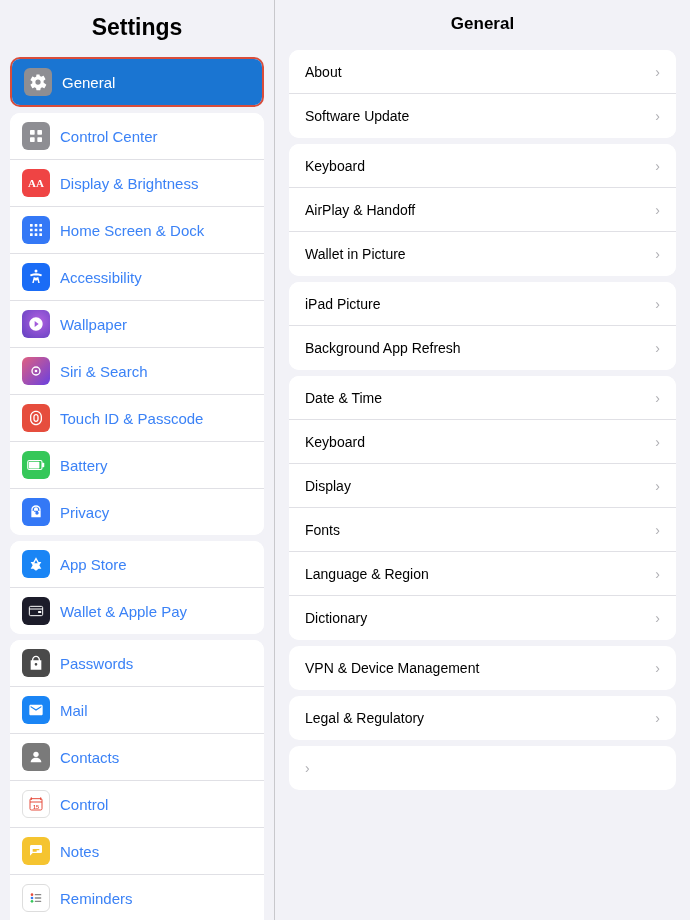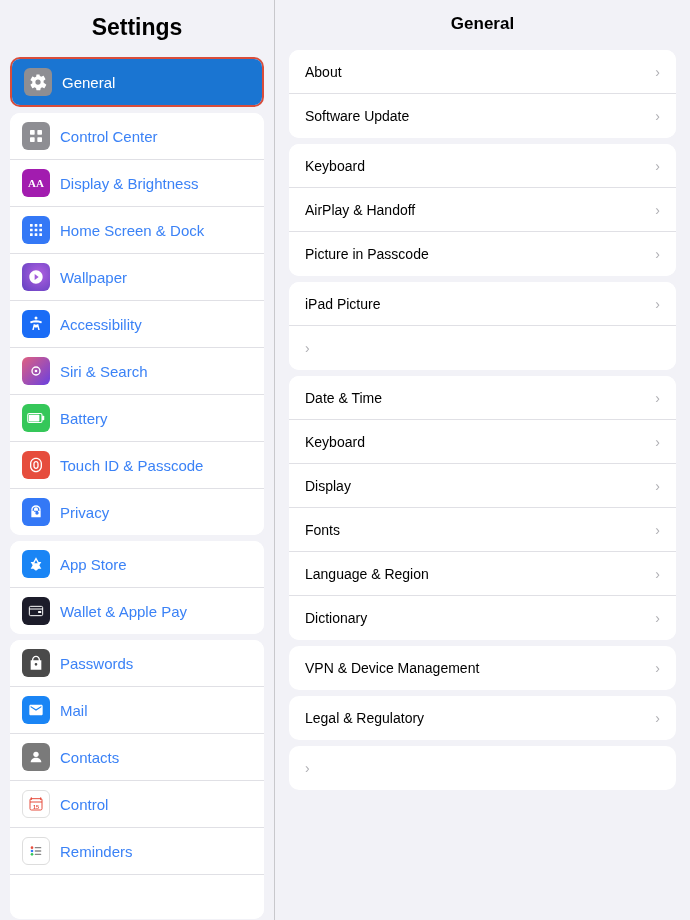--- a/index.html
+++ b/index.html
@@ -151,83 +151,83 @@
           <svg width="16" height="16" viewBox="0 0 24 24" fill="white">
               <rect x="3" y="3" width="7" height="7" rx="1"></rect>
               <rect x="14" y="3" width="7" height="7" rx="1"></rect>
               <rect x="3" y="14" width="7" height="7" rx="1"></rect>
               <rect x="14" y="14" width="7" height="7" rx="1"></rect>
             </svg>
         </div>
         <span class="item-label">Control Center</span>
       </div>
       <div class="sidebar-item">
-        <div class="icon-wrap ic-display" style="background:#a21caf; font-size:11px; font-weight:700; color:white; font-family:serif;">AA</div>
+        <div class="icon-wrap ic-display" style="background:#ef4444; font-size:11px; font-weight:700; color:white; font-family:serif;">AA</div>
         <span class="item-label">Display &amp; Brightness</span>
       </div>
       <div class="sidebar-item">
         <div class="icon-wrap" style="background:#3478f6;">
           <svg width="16" height="16" viewBox="0 0 24 24" fill="white">
               <rect x="3" y="3" width="4" height="4" rx="0.5"></rect>
               <rect x="10" y="3" width="4" height="4" rx="0.5"></rect>
               <rect x="17" y="3" width="4" height="4" rx="0.5"></rect>
               <rect x="3" y="10" width="4" height="4" rx="0.5"></rect>
               <rect x="10" y="10" width="4" height="4" rx="0.5"></rect>
               <rect x="17" y="10" width="4" height="4" rx="0.5"></rect>
               <rect x="3" y="17" width="4" height="4" rx="0.5"></rect>
               <rect x="10" y="17" width="4" height="4" rx="0.5"></rect>
               <rect x="17" y="17" width="4" height="4" rx="0.5"></rect>
             </svg>
         </div>
         <span class="item-label">Home Screen &amp; Dock</span>
       </div>
       <div class="sidebar-item">
-        <div class="icon-wrap" style="background: radial-gradient(circle at 60% 40%, #b060e0, #6040c0);">
-          <svg width="16" height="16" viewBox="0 0 24 24" fill="white">
-              <path d="M12 2C6.48 2 2 6.48 2 12s4.48 10 10 10 10-4.48 10-10S17.52 2 12 2zm-2 14.5v-9l6 4.5-6 4.5z"></path>
-            </svg>
-        </div>
-        <span class="item-label">Wallpaper</span>
-      </div>
-      <div class="sidebar-item">
         <div class="icon-wrap" style="background:#1a6cf6;">
           <svg width="18" height="18" viewBox="0 0 24 24" fill="white">
               <circle cx="12" cy="4" r="2"></circle>
               <path d="M12 7c-5 0-8 2-8 2l1 2s2-1 7-1 7 1 7 1l1-2s-3-2-8-2zm-3 5l-2 8h2l1-4 2 1 2-1 1 4h2l-2-8-3 1-3-1z"></path>
             </svg>
         </div>
         <span class="item-label">Accessibility</span>
       </div>
       <div class="sidebar-item">
+        <div class="icon-wrap" style="background: radial-gradient(circle at 60% 40%, #b060e0, #6040c0);">
+          <svg width="16" height="16" viewBox="0 0 24 24" fill="white">
+              <path d="M12 2C6.48 2 2 6.48 2 12s4.48 10 10 10 10-4.48 10-10S17.52 2 12 2zm-2 14.5v-9l6 4.5-6 4.5z"></path>
+            </svg>
+        </div>
+        <span class="item-label">Wallpaper</span>
+      </div>
+      <div class="sidebar-item">
         <div class="icon-wrap" style="background: linear-gradient(135deg, #e06080, #6a40e0);">
           <svg width="16" height="16" viewBox="0 0 24 24" fill="white">
               <circle cx="12" cy="12" r="6" fill="none" stroke="white" stroke-width="2"></circle>
               <circle cx="12" cy="12" r="2"></circle>
             </svg>
         </div>
         <span class="item-label">Siri &amp; Search</span>
+      </div>
+      <div class="sidebar-item">
+        <div class="icon-wrap" style="background:#e64d3d;">
+          <svg width="16" height="16" viewBox="0 0 24 24" fill="white">
+              <path d="M12 1C7 1 3 5 3 10v4c0 5 4 9 9 9s9-4 9-9v-4c0-5-4-9-9-9zm0 2c3.9 0 7 3.1 7 7v4c0 3.9-3.1 7-7 7s-7-3.1-7-7v-4c0-3.9 3.1-7 7-7z"></path>
+              <path d="M12 6c-2.2 0-4 1.8-4 4v4c0 2.2 1.8 4 4 4s4-1.8 4-4v-4c0-2.2-1.8-4-4-4zm0 2c1.1 0 2 .9 2 2v4c0 1.1-.9 2-2 2s-2-.9-2-2v-4c0-1.1.9-2 2-2z"></path>
+            </svg>
+        </div>
+        <span class="item-label">Touch ID &amp; Passcode</span>
       </div>
       <div class="sidebar-item">
         <div class="icon-wrap" style="background:#35c759;">
           <svg width="18" height="14" viewBox="0 0 24 14" fill="white">
               <rect x="1" y="1" width="19" height="12" rx="2" fill="none" stroke="white" stroke-width="1.5"></rect>
               <rect x="20" y="4" width="3" height="6" rx="1" fill="white"></rect>
               <rect x="2.5" y="2.5" width="14" height="9" rx="1" fill="white"></rect>
             </svg>
         </div>
         <span class="item-label">Battery</span>
-      </div>
-      <div class="sidebar-item">
-        <div class="icon-wrap" style="background:#e64d3d;">
-          <svg width="16" height="16" viewBox="0 0 24 24" fill="white">
-              <path d="M12 1C7 1 3 5 3 10v4c0 5 4 9 9 9s9-4 9-9v-4c0-5-4-9-9-9zm0 2c3.9 0 7 3.1 7 7v4c0 3.9-3.1 7-7 7s-7-3.1-7-7v-4c0-3.9 3.1-7 7-7z"></path>
-              <path d="M12 6c-2.2 0-4 1.8-4 4v4c0 2.2 1.8 4 4 4s4-1.8 4-4v-4c0-2.2-1.8-4-4-4zm0 2c1.1 0 2 .9 2 2v4c0 1.1-.9 2-2 2s-2-.9-2-2v-4c0-1.1.9-2 2-2z"></path>
-            </svg>
-        </div>
-        <span class="item-label">Touch ID &amp; Passcode</span>
       </div>
       <div class="sidebar-item">
         <div class="icon-wrap" style="background:#3478f6;">
           <svg width="16" height="16" viewBox="0 0 24 24" fill="white">
               <path d="M9 11.5V8.5C9 6.3 10.3 5 12 5s3 1.3 3 3.5V11.5c.6.4 1 1.1 1 1.9 0 1.4-1.1 2.6-2.5 2.6S11 14.8 11 13.4c0-.8.4-1.5 1-1.9H9zM5 20V10L19 10V20H5z" fill-rule="evenodd"></path>
               <path d="M12 2C8 2 5 4.6 5 8v2h2V8c0-2.8 2.2-4 5-4s5 1.2 5 4v2h2V8c0-3.4-3-6-7-6z"></path>
             </svg>
         </div>
         <span class="item-label">Privacy</span>
       </div>
@@ -284,20 +284,28 @@
         <div class="icon-wrap" style="background:#fff; border:1px solid #e0e0e0;">
           <svg width="16" height="16" viewBox="0 0 24 24">
               <rect x="3" y="4" width="18" height="17" rx="2" fill="none" stroke="#e64d3d" stroke-width="1.5"></rect>
               <path d="M3 9h18" stroke="#e64d3d" stroke-width="1.5"></path>
               <rect x="4" y="2" width="2" height="4" rx="1" fill="#e64d3d"></rect>
               <rect x="18" y="2" width="2" height="4" rx="1" fill="#e64d3d"></rect>
               <text x="12" y="19" text-anchor="middle" font-size="8" fill="#e64d3d" font-weight="bold">15</text>
             </svg>
         </div>
         <span class="item-label">Control</span>
+      </div>
+      <div class="sidebar-item">
+        <div class="icon-wrap" style="background:#f5c430;">
+          <svg width="16" height="16" viewBox="0 0 24 24" fill="white">
+              <path d="M19 3H5c-1.1 0-2 .9-2 2v14l4-4h12c1.1 0 2-.9 2-2V5c0-1.1-.9-2-2-2zM7 9h10v2H7V9zm6 4H7v-2h6v2z"></path>
+            </svg>
+        </div>
+        <span class="item-label">Notes</span>
       </div>
       <div class="sidebar-item">
         <div class="icon-wrap" style="background:#fff; border:1px solid #ddd;">
           <svg width="16" height="16" viewBox="0 0 24 24">
               <circle cx="6" cy="7" r="2" fill="#e64d3d"></circle>
               <circle cx="6" cy="12" r="2" fill="#3478f6"></circle>
               <circle cx="6" cy="17" r="2" fill="#35c759"></circle>
               <rect x="10" y="6" width="10" height="2" rx="1" fill="#888"></rect>
               <rect x="10" y="11" width="10" height="2" rx="1" fill="#888"></rect>
               <rect x="10" y="16" width="10" height="2" rx="1" fill="#888"></rect>
@@ -330,31 +338,32 @@
     <div class="settings-group">
       <div class="settings-row">
         <span class="settings-row-label">Keyboard</span>
         <span class="chevron">›</span>
       </div>
       <div class="settings-row">
         <span class="settings-row-label">AirPlay &amp; Handoff</span>
         <span class="chevron">›</span>
       </div>
       <div class="settings-row">
-        <span class="settings-row-label">Picture in Passcode</span>
+        <span class="settings-row-label">Wallet in Picture</span>
         <span class="chevron">›</span>
       </div>
     </div>
 
     <div class="settings-group">
       <div class="settings-row">
         <span class="settings-row-label">iPad Picture</span>
         <span class="chevron">›</span>
       </div>
       <div class="settings-row">
+        <span class="settings-row-label">Background App Refresh</span>
         <span class="chevron">›</span>
       </div>
     </div>
 
     <div class="settings-group">
       <div class="settings-row">
         <span class="settings-row-label">Date &amp; Time</span>
         <span class="chevron">›</span>
       </div>
       <div class="settings-row">

